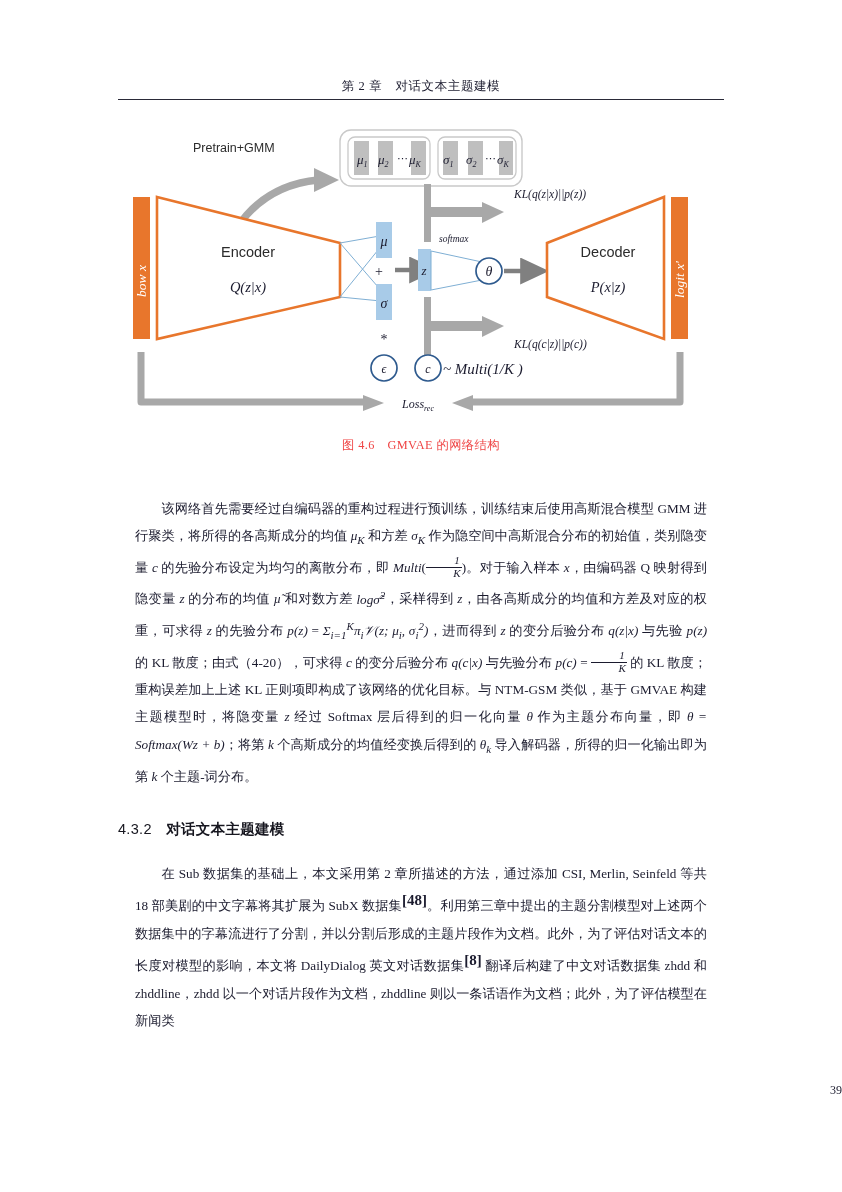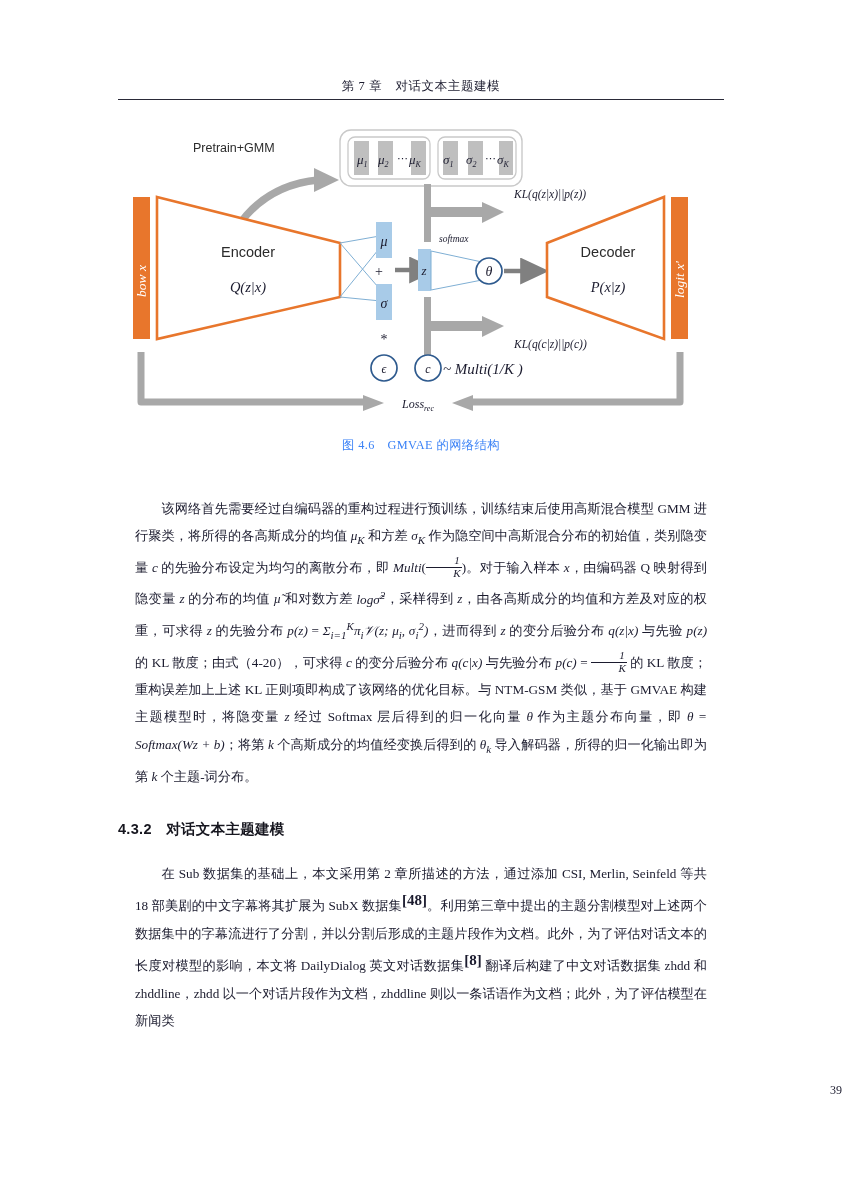--- a/index.html
+++ b/index.html
@@ -18,40 +18,40 @@
     position:absolute;left:118px;top:99px;width:606px;height:1.4px;
     background:#2a2a38;
   }
   
   .figure{
     position:absolute;left:108px;top:112px;width:606px;height:320px;
   }
   .fig svg{display:block;}
   .fig-cap{
     position:absolute;left:118px;top:437px;width:606px;text-align:center;
-    font-size:12.3px;color:#3b82f6;letter-spacing:.4px;
+    font-size:12.3px;color:#ef4444;letter-spacing:.4px;
   }
   
   .body{
     position:absolute;left:118px;top:478px;width:606px;
     font-size:13.2px;line-height:27.2px;color:#1b1b2e;
     text-align:justify;text-justify:inter-character;
   }
   .para{margin:17px;text-indent:2em;}
   .h3{
     font-family:"Liberation Sans",sans-serif;font-weight:bold;
     font-size:14.5px;color:#16161f;margin:26px 0 4px 0;text-indent:0;
     letter-spacing:.3px;
   }
   .h4{
     font-family:"Liberation Sans",sans-serif;font-weight:bold;
     font-size:13.2px;color:#16161f;margin:19px 0 2px 0;text-indent:0;
     letter-spacing:.3px;
   }
-  .h3 .num,.h4 .num{font-weight:bold;margin-right:1.0em;}
+  .h3 .num,.h4 .num{font-weight:normal;margin-right:1.0em;}
   .mi{font-style:italic;font-family:"Liberation Serif",serif;}
   .sup{font-size:15px;vertical-align:super;font-weight:bold;}
   .frac{
     display:inline-block;vertical-align:-0.45em;text-align:center;
     font-size:11px;line-height:1.05;font-style:italic;
   }
   .frac .n{display:block;border-bottom:1px solid #1b1b2e;padding:0 1px;}
   .frac .d{display:block;padding:0 1px;}
   .pgnum{
     position:absolute;left:0;top:1083px;width:842px;text-align:right;
@@ -59,21 +59,21 @@
   }
   
   .ft{font-family:"Liberation Serif",serif;}
   .fs{font-family:"Liberation Sans",sans-serif;}
 </style>
 </head>
 <body>
 
 <div class="page">
 
-  <div class="hdr">第 7 章　对话文本主题建模</div>
+  <div class="hdr">第 2 章　对话文本主题建模</div>
   <div class="hdr-rule"></div>
 
   <div class="figure fig">
     <svg width="606" height="320" viewBox="0 0 606 320" xmlns="http://www.w3.org/2000/svg">
       <defs>
         <marker id="gt" markerWidth="7" markerHeight="7" refX="0.4" refY="3" orient="auto">
           <path d="M0,0 L6.4,3 L0,6 z" fill="#808080"></path>
         </marker>
         <marker id="gl" markerWidth="7" markerHeight="7" refX="0.4" refY="3" orient="auto">
           <path d="M0,0 L6.4,3 L0,6 z" fill="#A8A8A8"></path>

